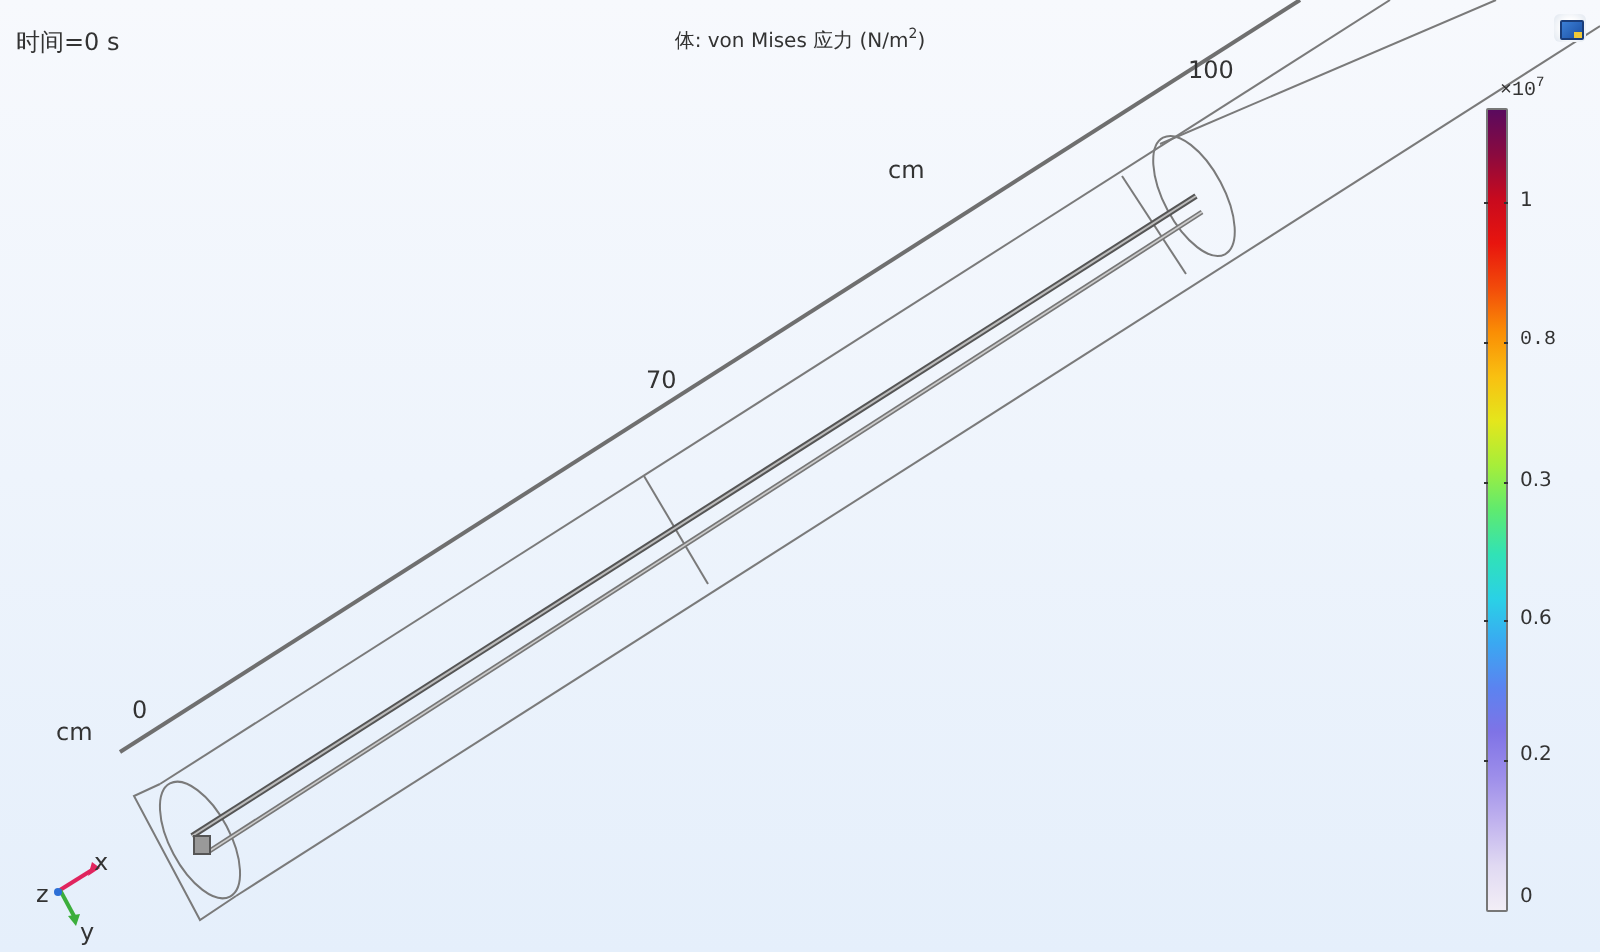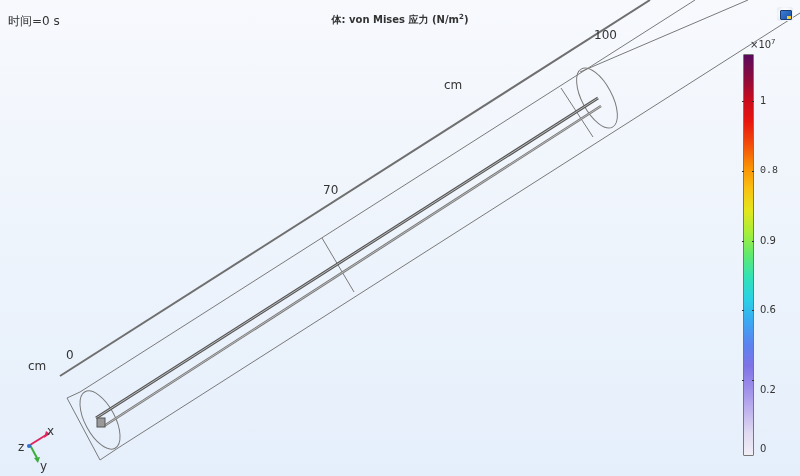--- a/index.html
+++ b/index.html
@@ -2,33 +2,33 @@
 <html><head>
 <meta charset="utf-8">
 <style>
   html, body { margin:0; padding:0; }
   body {
     width:800px; height:476px; overflow:hidden; position:relative;
     background: linear-gradient(to bottom, #f7f9fd 0%, #eef4fc 50%, #e5effb 100%);
     font-family: "DejaVu Sans", sans-serif; color:#333;
   }
   .label { position:absolute; font-size:12px; color:#333; white-space:nowrap;text-align:center; }
-  .title { left:0; right:0; top:13px; text-align:center; font-size:10px; position:absolute;font-weight:bold; }
+  .title { left:0; right:0; top:13px; text-align:center; font-size:10px; position:absolute; }
   .title sup { font-size:7px; }
   .time { left:8px; top:13px; }
   svg.scene { position:absolute; left:0; top:0; }
   .cbar {
     position:absolute; left:743px; top:54px; width:9px; height:400px;
     border:1px solid #777; border-radius:1px;
   }
   .tick { position:absolute; left:742px; width:12px; height:1px; }
   .tick::before, .tick::after { content:""; position:absolute; top:0; width:2px; height:1px; background:#333; }
   .tick::before { left:0; } .tick::after { right:0; }
   .ticklabel { position:absolute; left:760px; font-size:10px; color:#333; }
-  .exp { position:absolute; left:750px; top:38px; font-size:10px; color:#333; }
+  .exp { position:absolute; left:750px; top:38px; font-size:10px; color:#333;font-family:Liberation Mono, monospace; }
   .exp sup { font-size:7px; }
   .snap-btn {
     position:absolute; left:777px; top:7px; width:16px; height:14px;
     border-radius:3px; background: radial-gradient(circle, #ffffff 40%, #dfe6ef 100%);
   }
   .snap-btn .inner {
     position:absolute; left:3px; top:3px; width:10px; height:8px;
     background:linear-gradient(135deg,#3b7fd6,#1c4fa3); border:1px solid #1a3d7a; border-radius:1px;
   }
   .snap-btn .inner::after { content:""; position:absolute; right:0; bottom:0; width:4px; height:3px; background:#f0c93a; }
@@ -88,16 +88,16 @@
 <div class="cbar" id="cbar" style="background: linear-gradient(rgb(90, 10, 94), rgb(138, 10, 63), rgb(200, 10, 30), rgb(232, 21, 14), rgb(242, 75, 10), rgb(250, 142, 5), rgb(249, 192, 17), rgb(228, 230, 28), rgb(166, 238, 58), rgb(95, 234, 111), rgb(49, 226, 182), rgb(42, 209, 230), rgb(58, 168, 242), rgb(91, 131, 240), rgb(127, 115, 230), rgb(157, 142, 234), rgb(192, 178, 238), rgb(224, 217, 242), rgb(242, 238, 246));"></div>
 
 <div class="tick" style="top:101px;"></div>
 <div class="tick" style="top:171px;"></div>
 <div class="tick" style="top:241px;"></div>
 <div class="tick" style="top:310px;"></div>
 <div class="tick" style="top:380px;"></div>
 
 <div class="ticklabel" style="top:95px;">1</div>
 <div class="ticklabel" style="top:165px;font-family:Liberation Mono, monospace;">0.8</div>
-<div class="ticklabel" style="top:235px;">0.9</div>
+<div class="ticklabel" style="top:235px;">0.3</div>
 <div class="ticklabel" style="top:304px;">0.6</div>
-<div class="ticklabel" style="top:384px;">0.2</div>
+<div class="ticklabel" style="top:372px;">0.2</div>
 <div class="ticklabel" style="top:443px;">0</div>
 
 </body></html>

